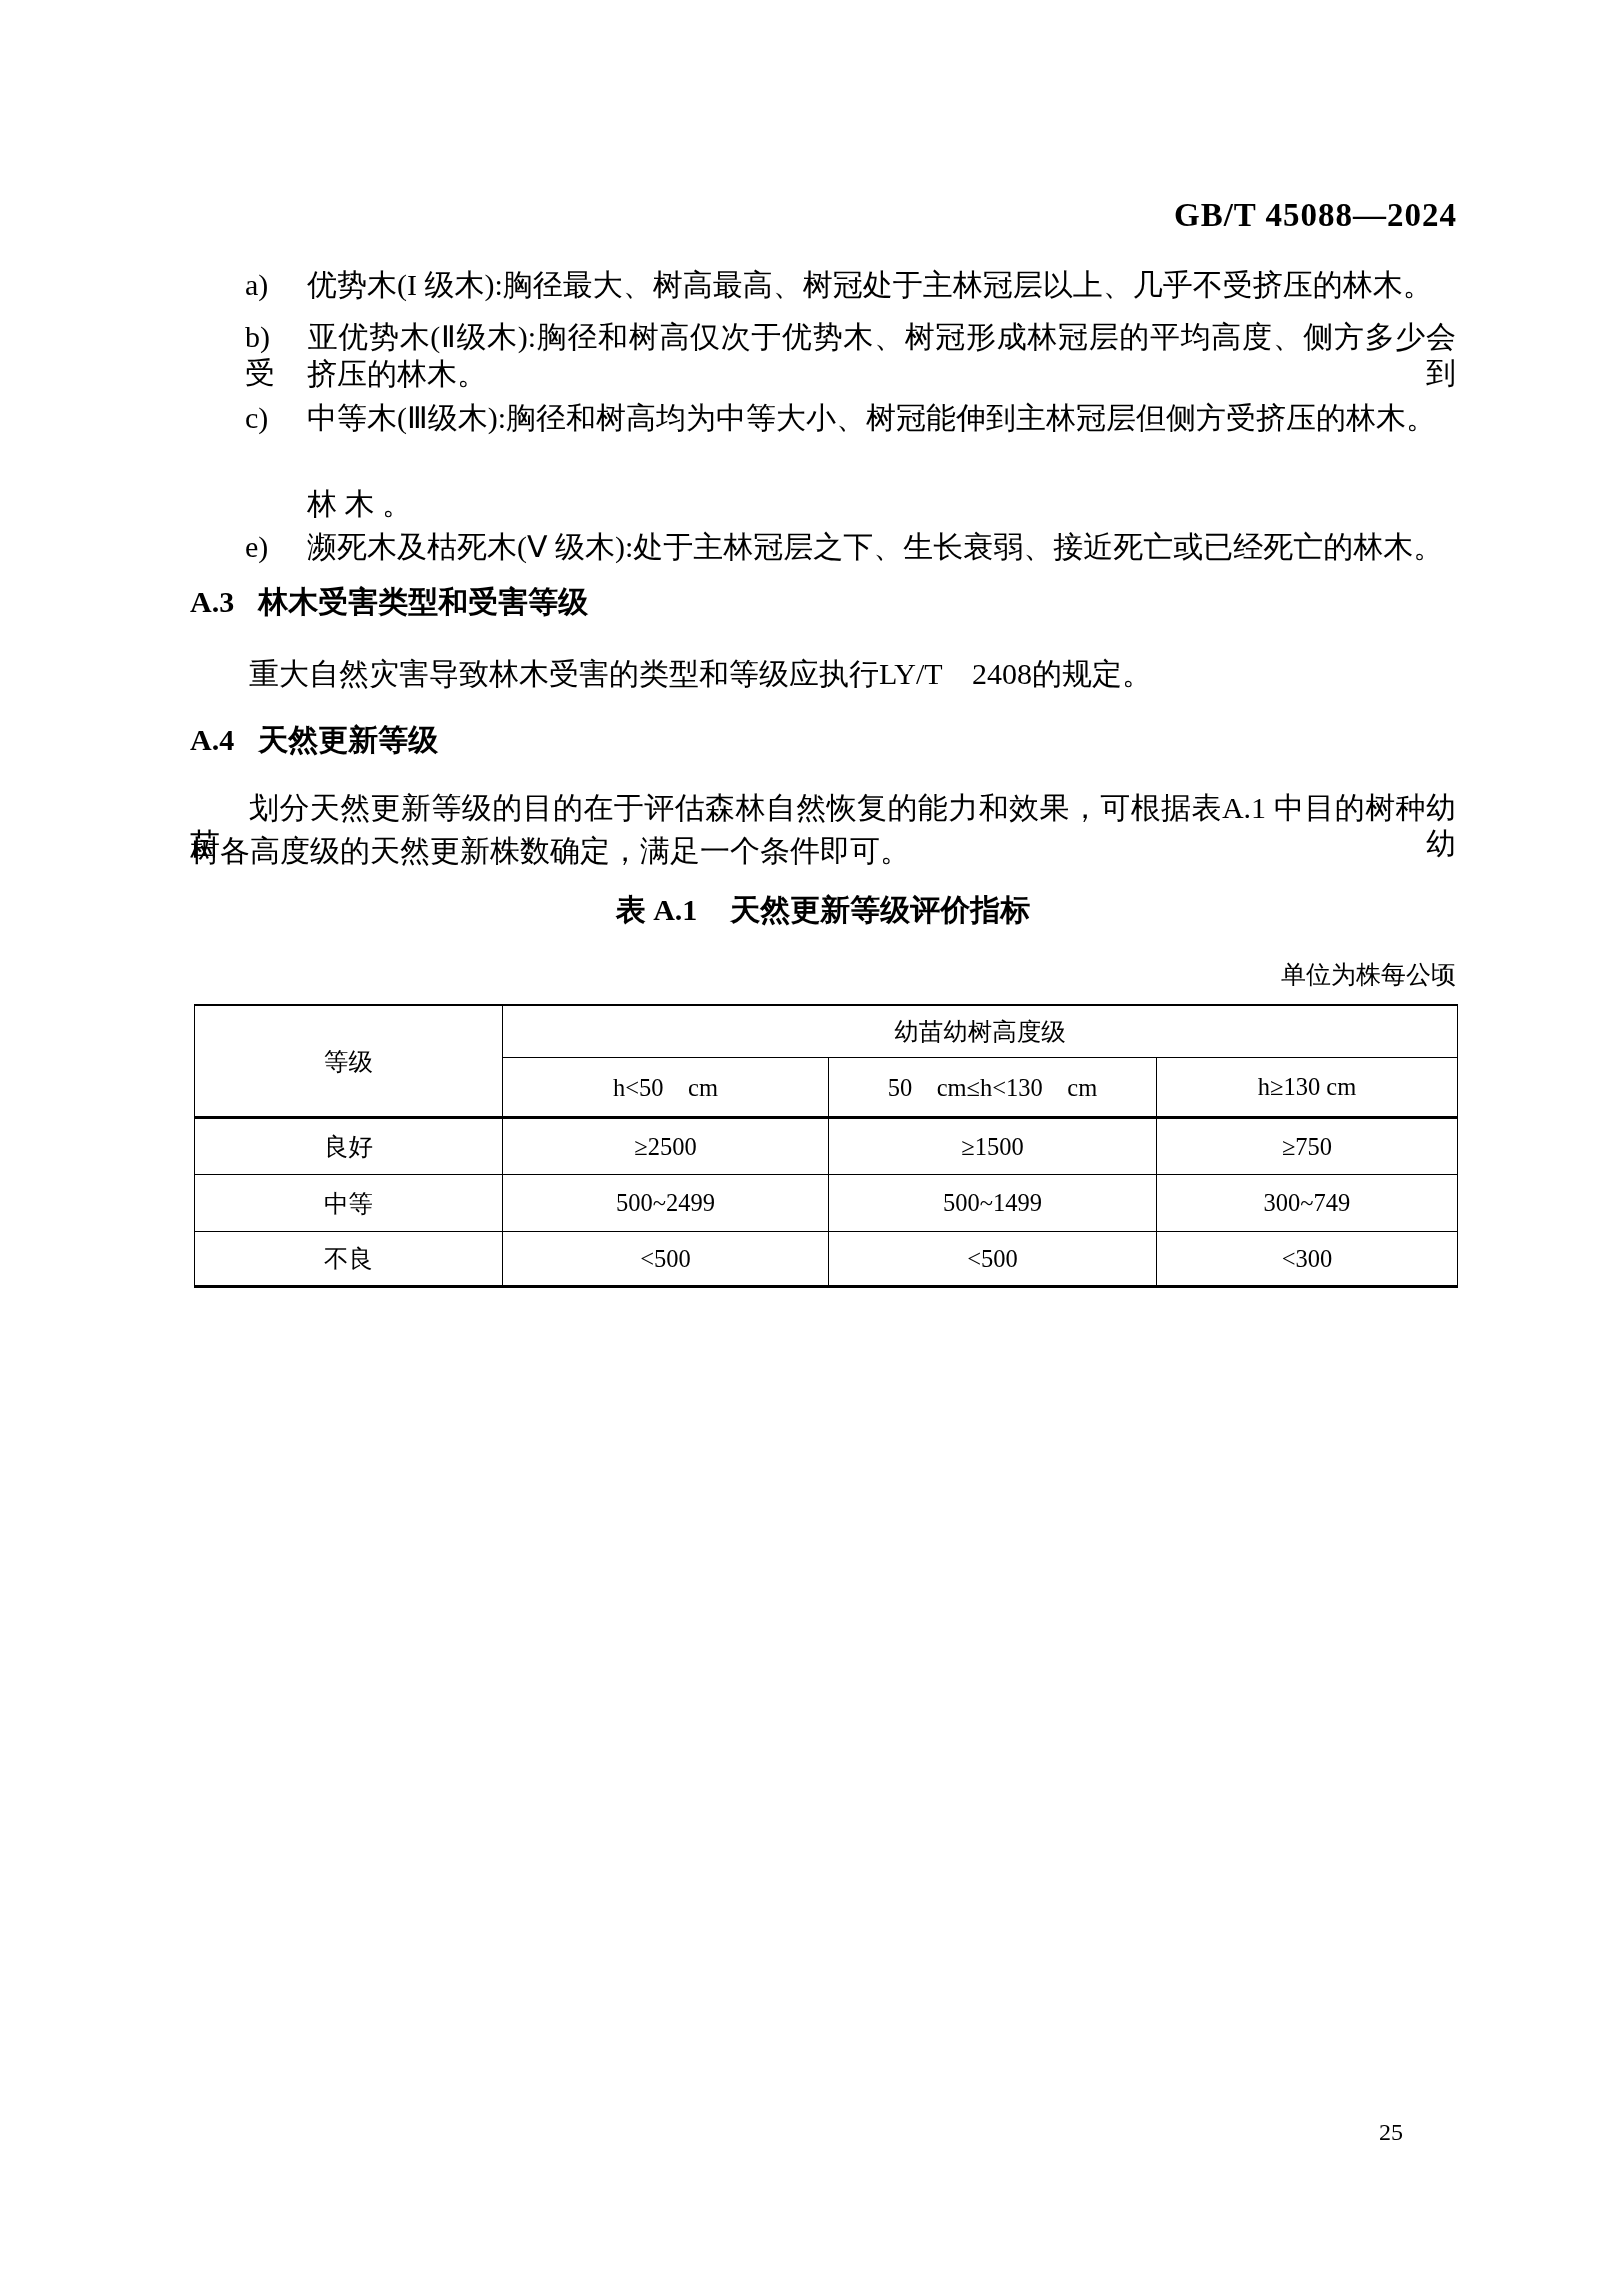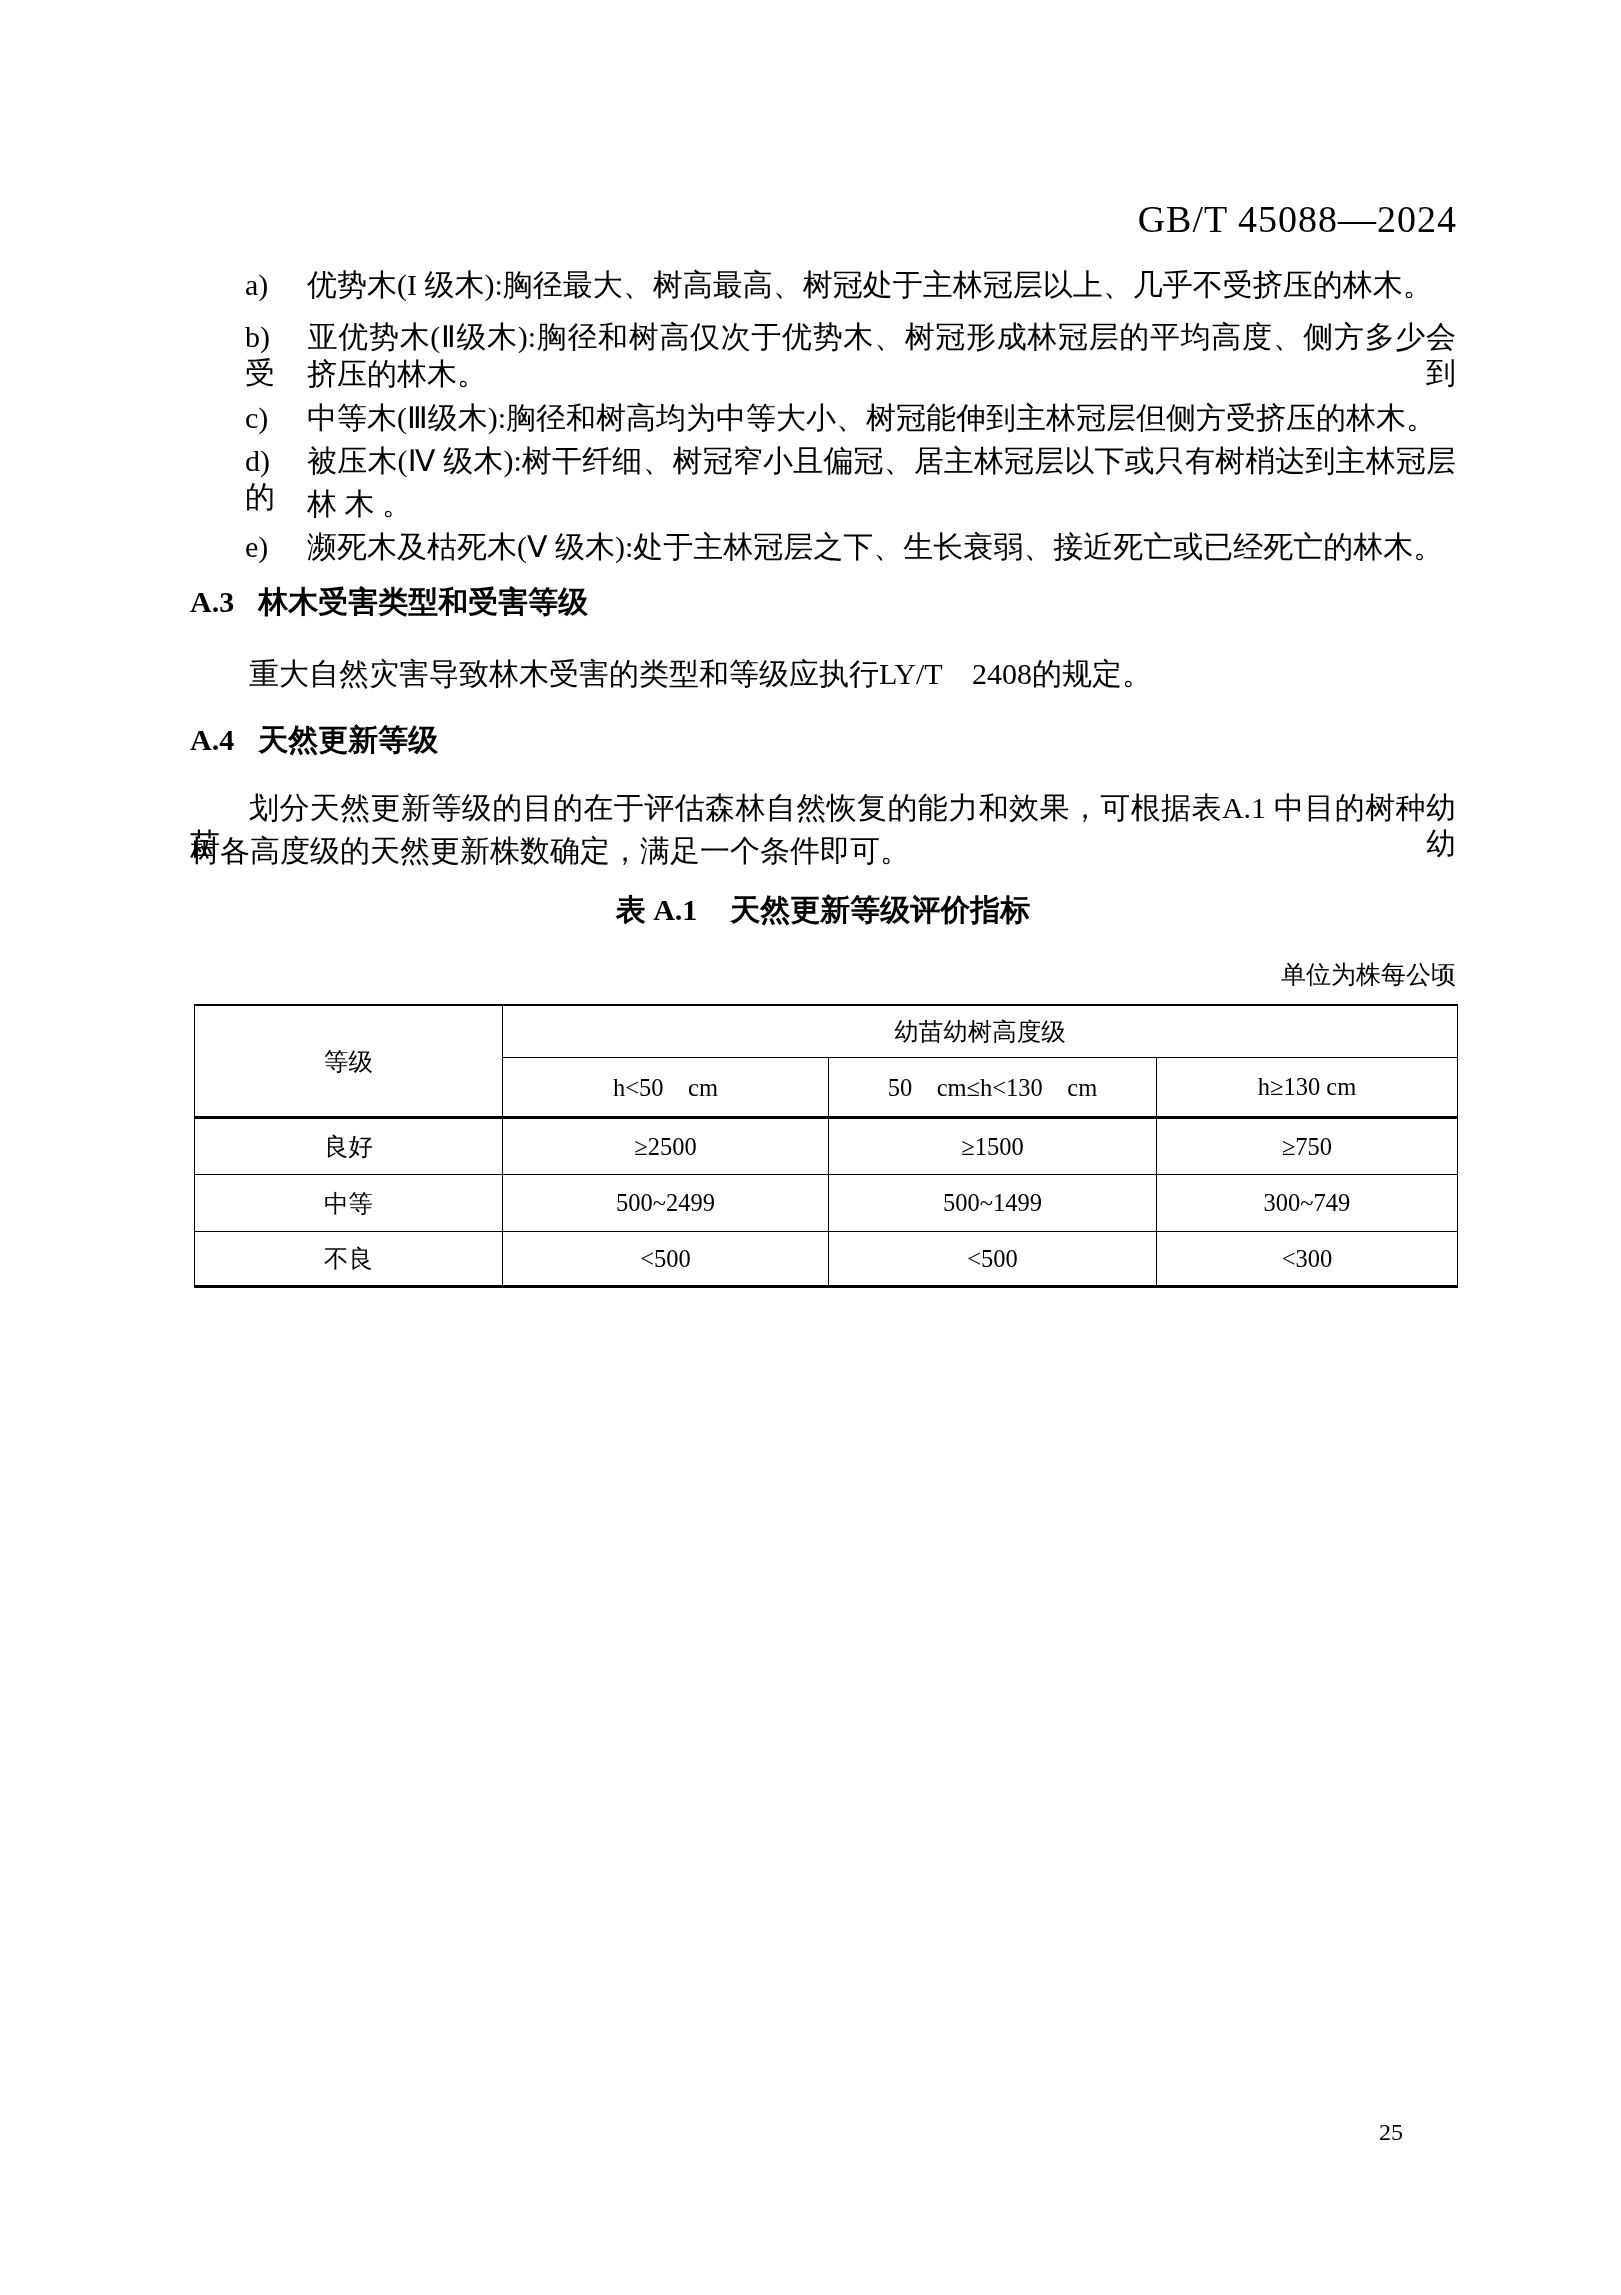--- a/index.html
+++ b/index.html
@@ -8,21 +8,21 @@
     position:relative;
     width:1622px; height:2295px;
     background:#ffffff;
     color:#000;
     font-family:"Liberation Serif", serif;
     overflow:hidden;
   }
   .abs { position:absolute; }
   .header-code {
     top:197px; right:165px;
-    font-size:38px; font-weight:normal;
+    font-size:33px; font-weight:bold;
     font-family:"Liberation Serif", serif;
     letter-spacing:1px;
     white-space:nowrap;
   }
   .list-line {
     left:245px; width:1211px;
     font-size:30px; line-height:1.2;
     white-space:nowrap;
   }
   .list-line .marker {
@@ -100,23 +100,20 @@
 
   <div class="abs list-line fill-line" style="top:319px;">
     <span class="marker">b)</span><span>亚优势木(Ⅱ级木):胸径和树高仅次于优势木、树冠形成林冠层的平均高度、侧方多少会受到</span>
   </div>
   <div class="abs cont-line" style="top:356px;">挤压的林木。</div>
 
   <div class="abs list-line" style="top:400px;">
     <span class="marker">c)</span><span>中等木(Ⅲ级木):胸径和树高均为中等大小、树冠能伸到主林冠层但侧方受挤压的林木。</span>
   </div>
 
-  <div class="abs list-line fill-line" style="top:443px;">
-    <span class="marker">d)</span><span>被压木(Ⅳ 级木):树干纤细、树冠窄小且偏冠、居主林冠层以下或只有树梢达到主林冠层的</span>
-  </div>
   <div class="abs list-line" style="top:529px;">
     <span class="marker">e)</span><span>濒死木及枯死木(Ⅴ 级木):处于主林冠层之下、生长衰弱、接近死亡或已经死亡的林木。</span>
   </div>
 
   <div class="abs cont-line" style="top:486px;">林 木 。</div>
 
   <div class="abs sec-heading" style="top:585px;">
     <span class="sec-num">A.3</span><span>林木受害类型和受害等级</span>
   </div>
   <div class="abs body-par indent" style="top:656px; white-space:nowrap;">重大自然灾害导致林木受害的类型和等级应执行LY/T　2408的规定。</div>

